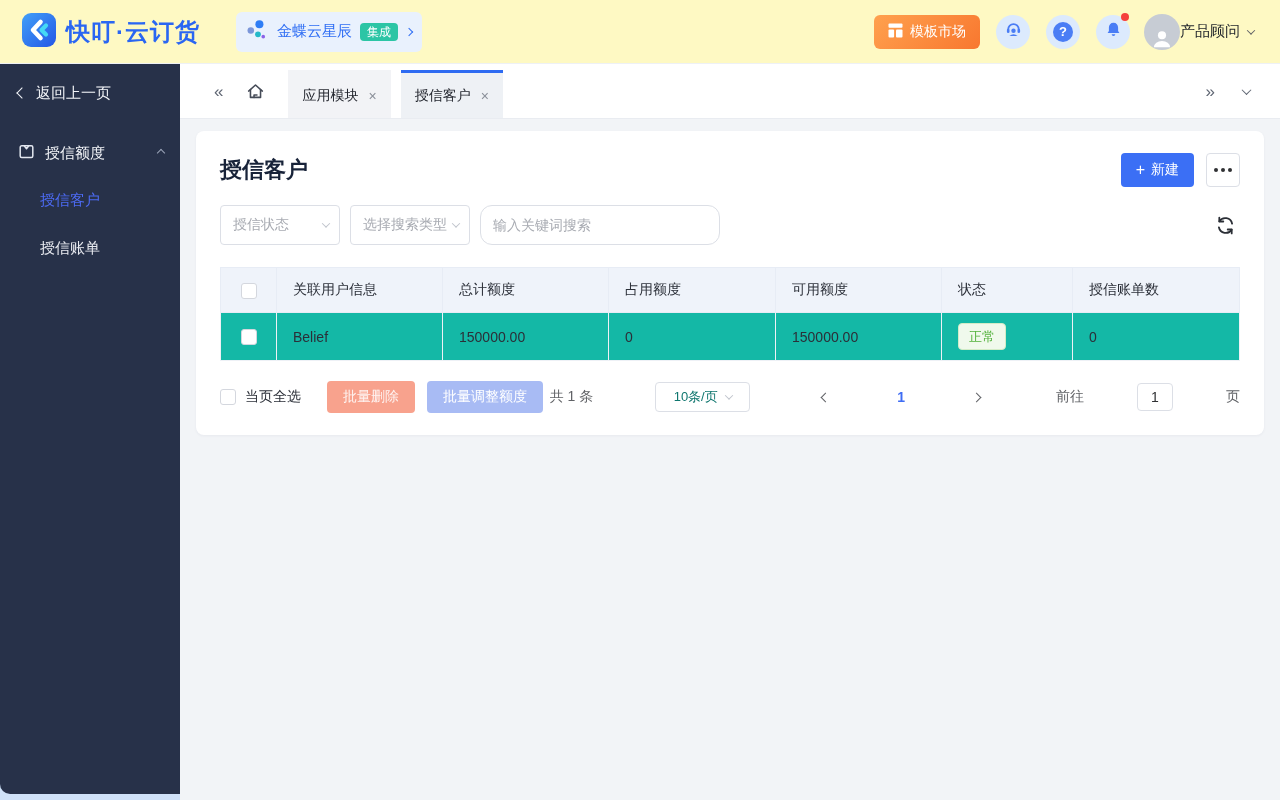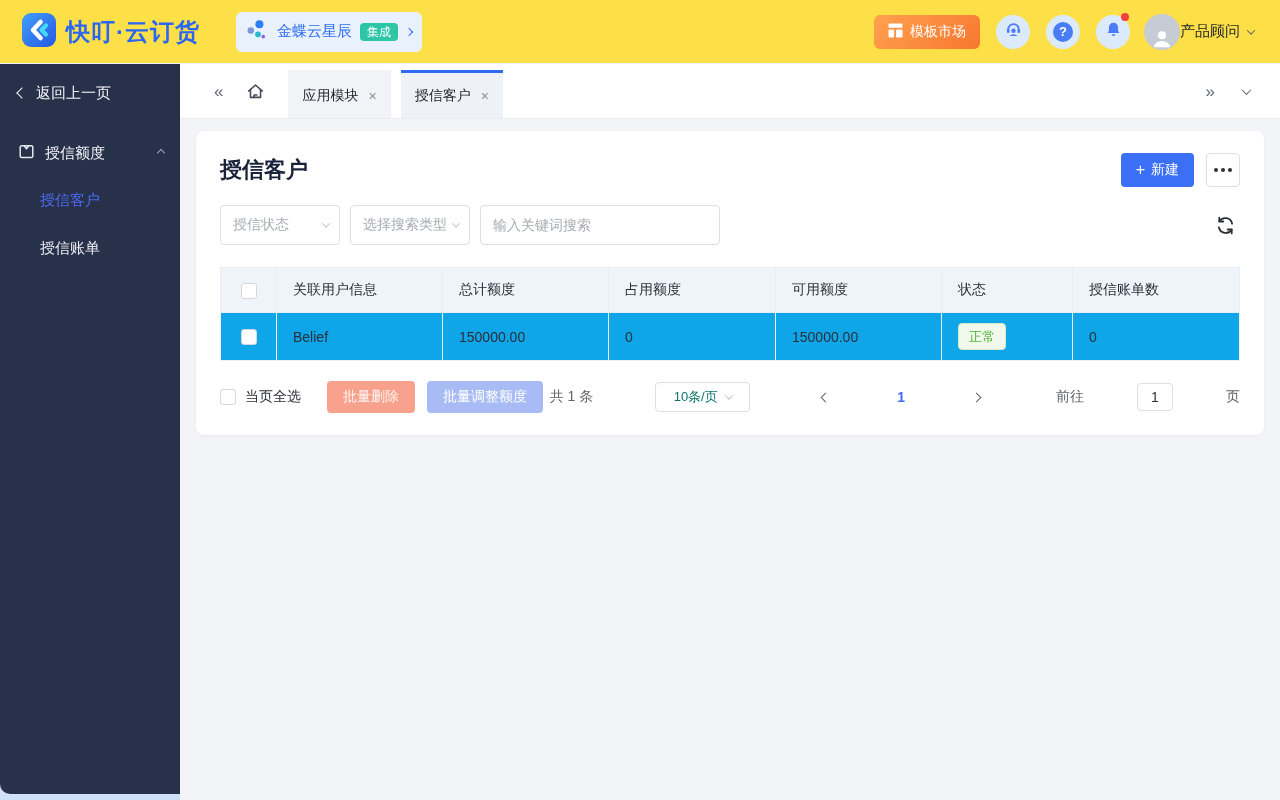--- a/index.html
+++ b/index.html
@@ -1,21 +1,21 @@
 <!DOCTYPE html>
 <html><head>
 <meta charset="utf-8">
 <style>
   * { margin:0; padding:0; box-sizing:border-box; }
   html,body { width:1280px; height:800px; overflow:hidden; }
   body { font-family:"Liberation Sans","DejaVu Sans",sans-serif; background:#f2f4f7; color:#2b2f38; }
   .app { display:flex; flex-direction:column; width:1280px; height:800px; }
 
   
-  .header { height:64px; background:#fde047; display:flex; align-items:center; padding:0 26px 0 22px; flex-shrink:0; border-bottom:1px solid #eef1f5; }
+  .header { height:64px; background:#fef9c3; display:flex; align-items:center; padding:0 26px 0 22px; flex-shrink:0; border-bottom:1px solid #eef1f5; }
   .brand { display:flex; align-items:center; }
   .brand-text { margin-left:10px; font-size:24px; font-weight:bold; color:#2a66f2; letter-spacing:1px; }
   .integration-pill { margin-left:36px; height:40px; background:#e9f1fd; border-radius:6px; display:flex; align-items:center; padding:0 10px 0 10px; cursor:pointer; }
   .integration-name { margin-left:8px; font-size:15px; color:#2f6ef4; }
   .integration-badge { margin-left:8px; background:#2cc5a5; color:#fff; font-size:12px; padding:3px 7px; border-radius:4px; line-height:1; }
   .integration-pill .chev { margin-left:8px; color:#2f6ef4; }
 
   .header-right { margin-left:auto; display:flex; align-items:center; }
   .btn-market { height:34px; padding:0 14px; border-radius:6px; background:linear-gradient(135deg,#ffa14e,#f8772f); color:#fff; font-size:14px; display:flex; align-items:center; gap:7px; border:none; cursor:pointer; }
   .hicon { width:34px; height:34px; border-radius:50%; background:#dceafd; display:flex; align-items:center; justify-content:center; margin-left:16px; position:relative; cursor:pointer; }
@@ -51,28 +51,28 @@
   .page-title { font-size:22px; font-weight:bold; color:#182339; }
   .head-actions { margin-left:auto; display:flex; gap:12px; }
   .btn-new { height:34px; padding:0 15px; background:#3b6ff5; color:#fff; border:none; border-radius:4px; font-size:14px; display:flex; align-items:center; gap:6px; cursor:pointer; }
   .btn-new .plus { font-size:16px; line-height:1; }
   .btn-more { width:34px; height:34px; background:#fff; border:1px solid #dcdfe6; border-radius:4px; display:flex; align-items:center; justify-content:center; gap:3px; cursor:pointer; }
   .btn-more i { width:4px; height:4px; border-radius:50%; background:#303133; }
 
   .filters { display:flex; align-items:center; gap:10px; padding:18px 24px 0; }
   .select { width:120px; height:40px; border:1px solid #dcdfe6; border-radius:4px; background:#fff; display:flex; align-items:center; padding:0 10px 0 12px; font-size:14px; color:#a8abb2; cursor:pointer; }
   .select .chev { margin-left:auto; color:#c0c4cc; }
-  .input-keyword { width:240px; height:40px; border:1px solid #dcdfe6; border-radius:4px; padding:0 12px; font-size:14px; color:#303133; outline:none; }
+  .input-keyword { width:240px; height:40px; border:1px solid #dcdfe6; border-radius:12px; padding:0 12px; font-size:14px; color:#303133; outline:none; }
   .input-keyword::placeholder { color:#a8abb2; }
   .refresh-btn { margin-left:auto; background:none; border:none; cursor:pointer; display:flex; margin-right:4px; }
 
   .table-wrap { padding:22px 24px 0; }
   table { width:100%; border-collapse:collapse; table-layout:fixed; }
   th { background:#eff3fa; height:45px; font-weight:normal; text-align:left; padding:0 16px; font-size:14px; color:#2b2f38; border:1px solid #e7ecf5; }
-  td { height:48px; padding:0 16px; font-size:14px; color:#2b2f38; border:1px solid #eef1f6; background:#0ea5e9; }
+  td { height:48px; padding:0 16px; font-size:14px; color:#2b2f38; border:1px solid #eef1f6; background:#14b8a6; }
   .cell-check { text-align:center; padding:0; }
   .checkbox { width:16px; height:16px; border:1px solid #d4d7de; border-radius:3px; background:#fff; display:inline-block; vertical-align:middle; cursor:pointer; }
   .status-badge { display:inline-block; padding:6px 10px; background:#f0f9ec; border:1px solid #d3ecc7; border-radius:4px; color:#53b23c; font-size:13px; line-height:1; }
 
   .table-footer { display:flex; align-items:center; padding:20px 24px 22px; }
   .select-all-label { margin-left:9px; font-size:14px; color:#2b2f38; }
   .btn-del { margin-left:26px; height:32px; padding:0 16px; border:none; border-radius:4px; background:#f8a28d; color:rgba(255,255,255,.88); font-size:14px; cursor:not-allowed; }
   .btn-adjust { margin-left:12px; height:32px; padding:0 16px; border:none; border-radius:4px; background:#a8bbf4; color:#fff; font-size:14px; cursor:not-allowed; }
   .pager { margin-left:auto; display:flex; align-items:center; font-size:14px; color:#606266;gap:44px; }
   .pager-total { margin-right:18px; }

